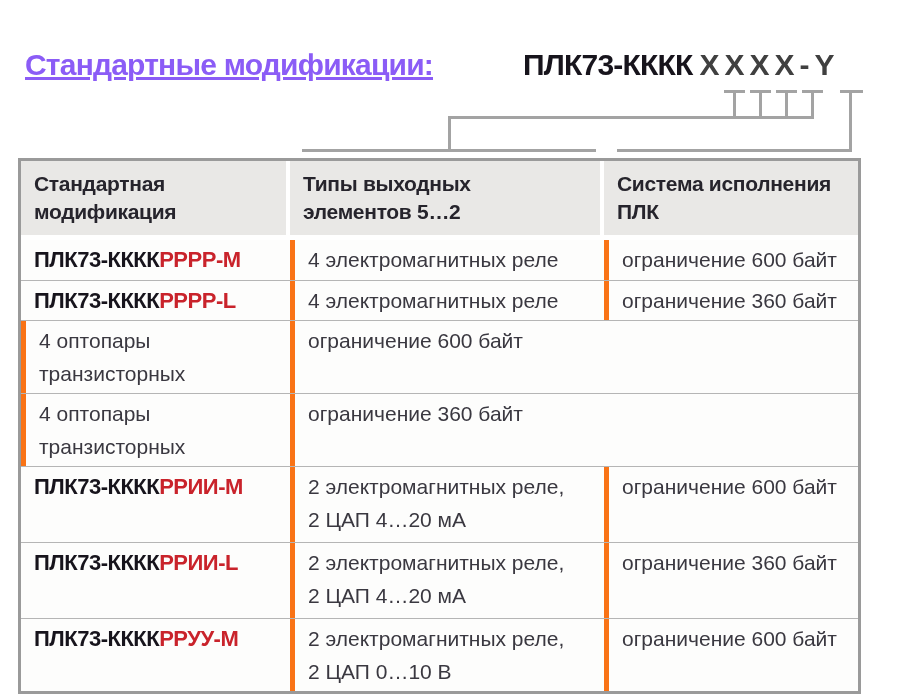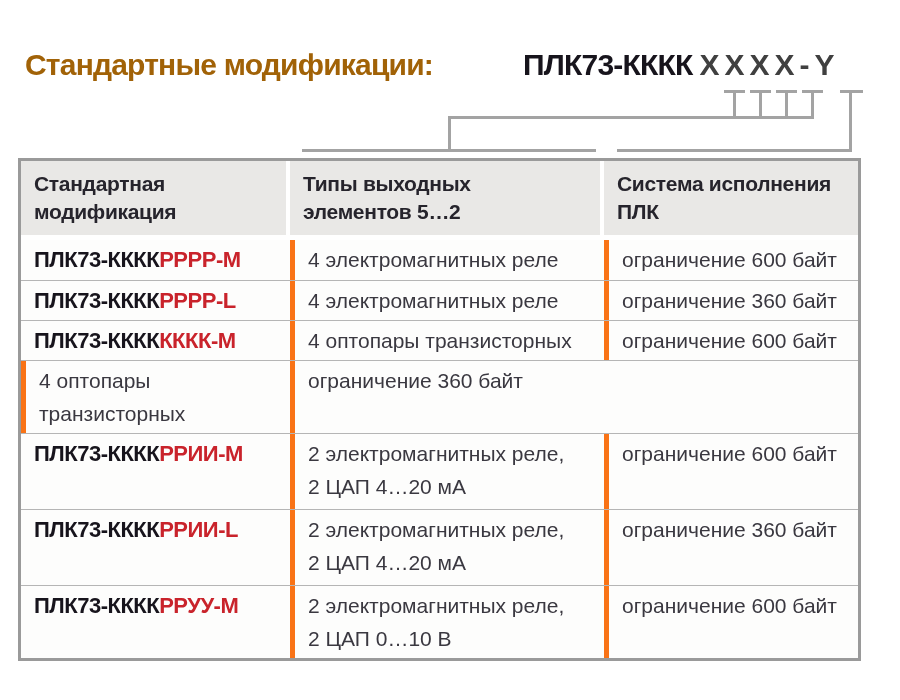--- a/index.html
+++ b/index.html
@@ -5,21 +5,21 @@
   html,body{margin:0;padding:0;}
   body{
     width:900px;height:700px;position:relative;background:#ffffff;
     font-family:"Liberation Sans","DejaVu Sans",sans-serif;
     overflow:hidden;
   }
   
   .title-left{
     position:absolute;left:25px;top:48px;
     font-size:30px;font-weight:bold;letter-spacing:-0.8px;
-    color:#a16207;white-space:nowrap;
+    color:#8b5cf6;white-space:nowrap;text-decoration:underline;
   }
   .title-right{
     position:absolute;left:523px;top:48px;
     font-size:30px;font-weight:bold;letter-spacing:-0.8px;
     color:#17141c;white-space:nowrap;
   }
   .title-right .code-red{
     color:#404040;letter-spacing:5px;margin-left:7px;
   }
   
@@ -102,21 +102,20 @@
     <div class="cell vline">ограничение 600 байт</div>
   </div>
 
   <div class="trow r-short">
     <div class="cell code"><span>ПЛК73-КККК</span><span class="red">РРРР-L</span></div>
     <div class="cell vline">4 электромагнитных реле</div>
     <div class="cell vline">ограничение 360 байт</div>
   </div>
 
   <div class="trow r-short">
-    <div class="cell code"><span>ПЛК73-КККК</span><span class="red">КККК-М</span></div>
     <div class="cell vline">4 оптопары транзисторных</div>
     <div class="cell vline">ограничение 600 байт</div>
   </div>
 
   <div class="trow r-short">
     <div class="cell vline">4 оптопары транзисторных</div>
     <div class="cell vline">ограничение 360 байт</div>
   </div>
 
   <div class="trow r-tall">

